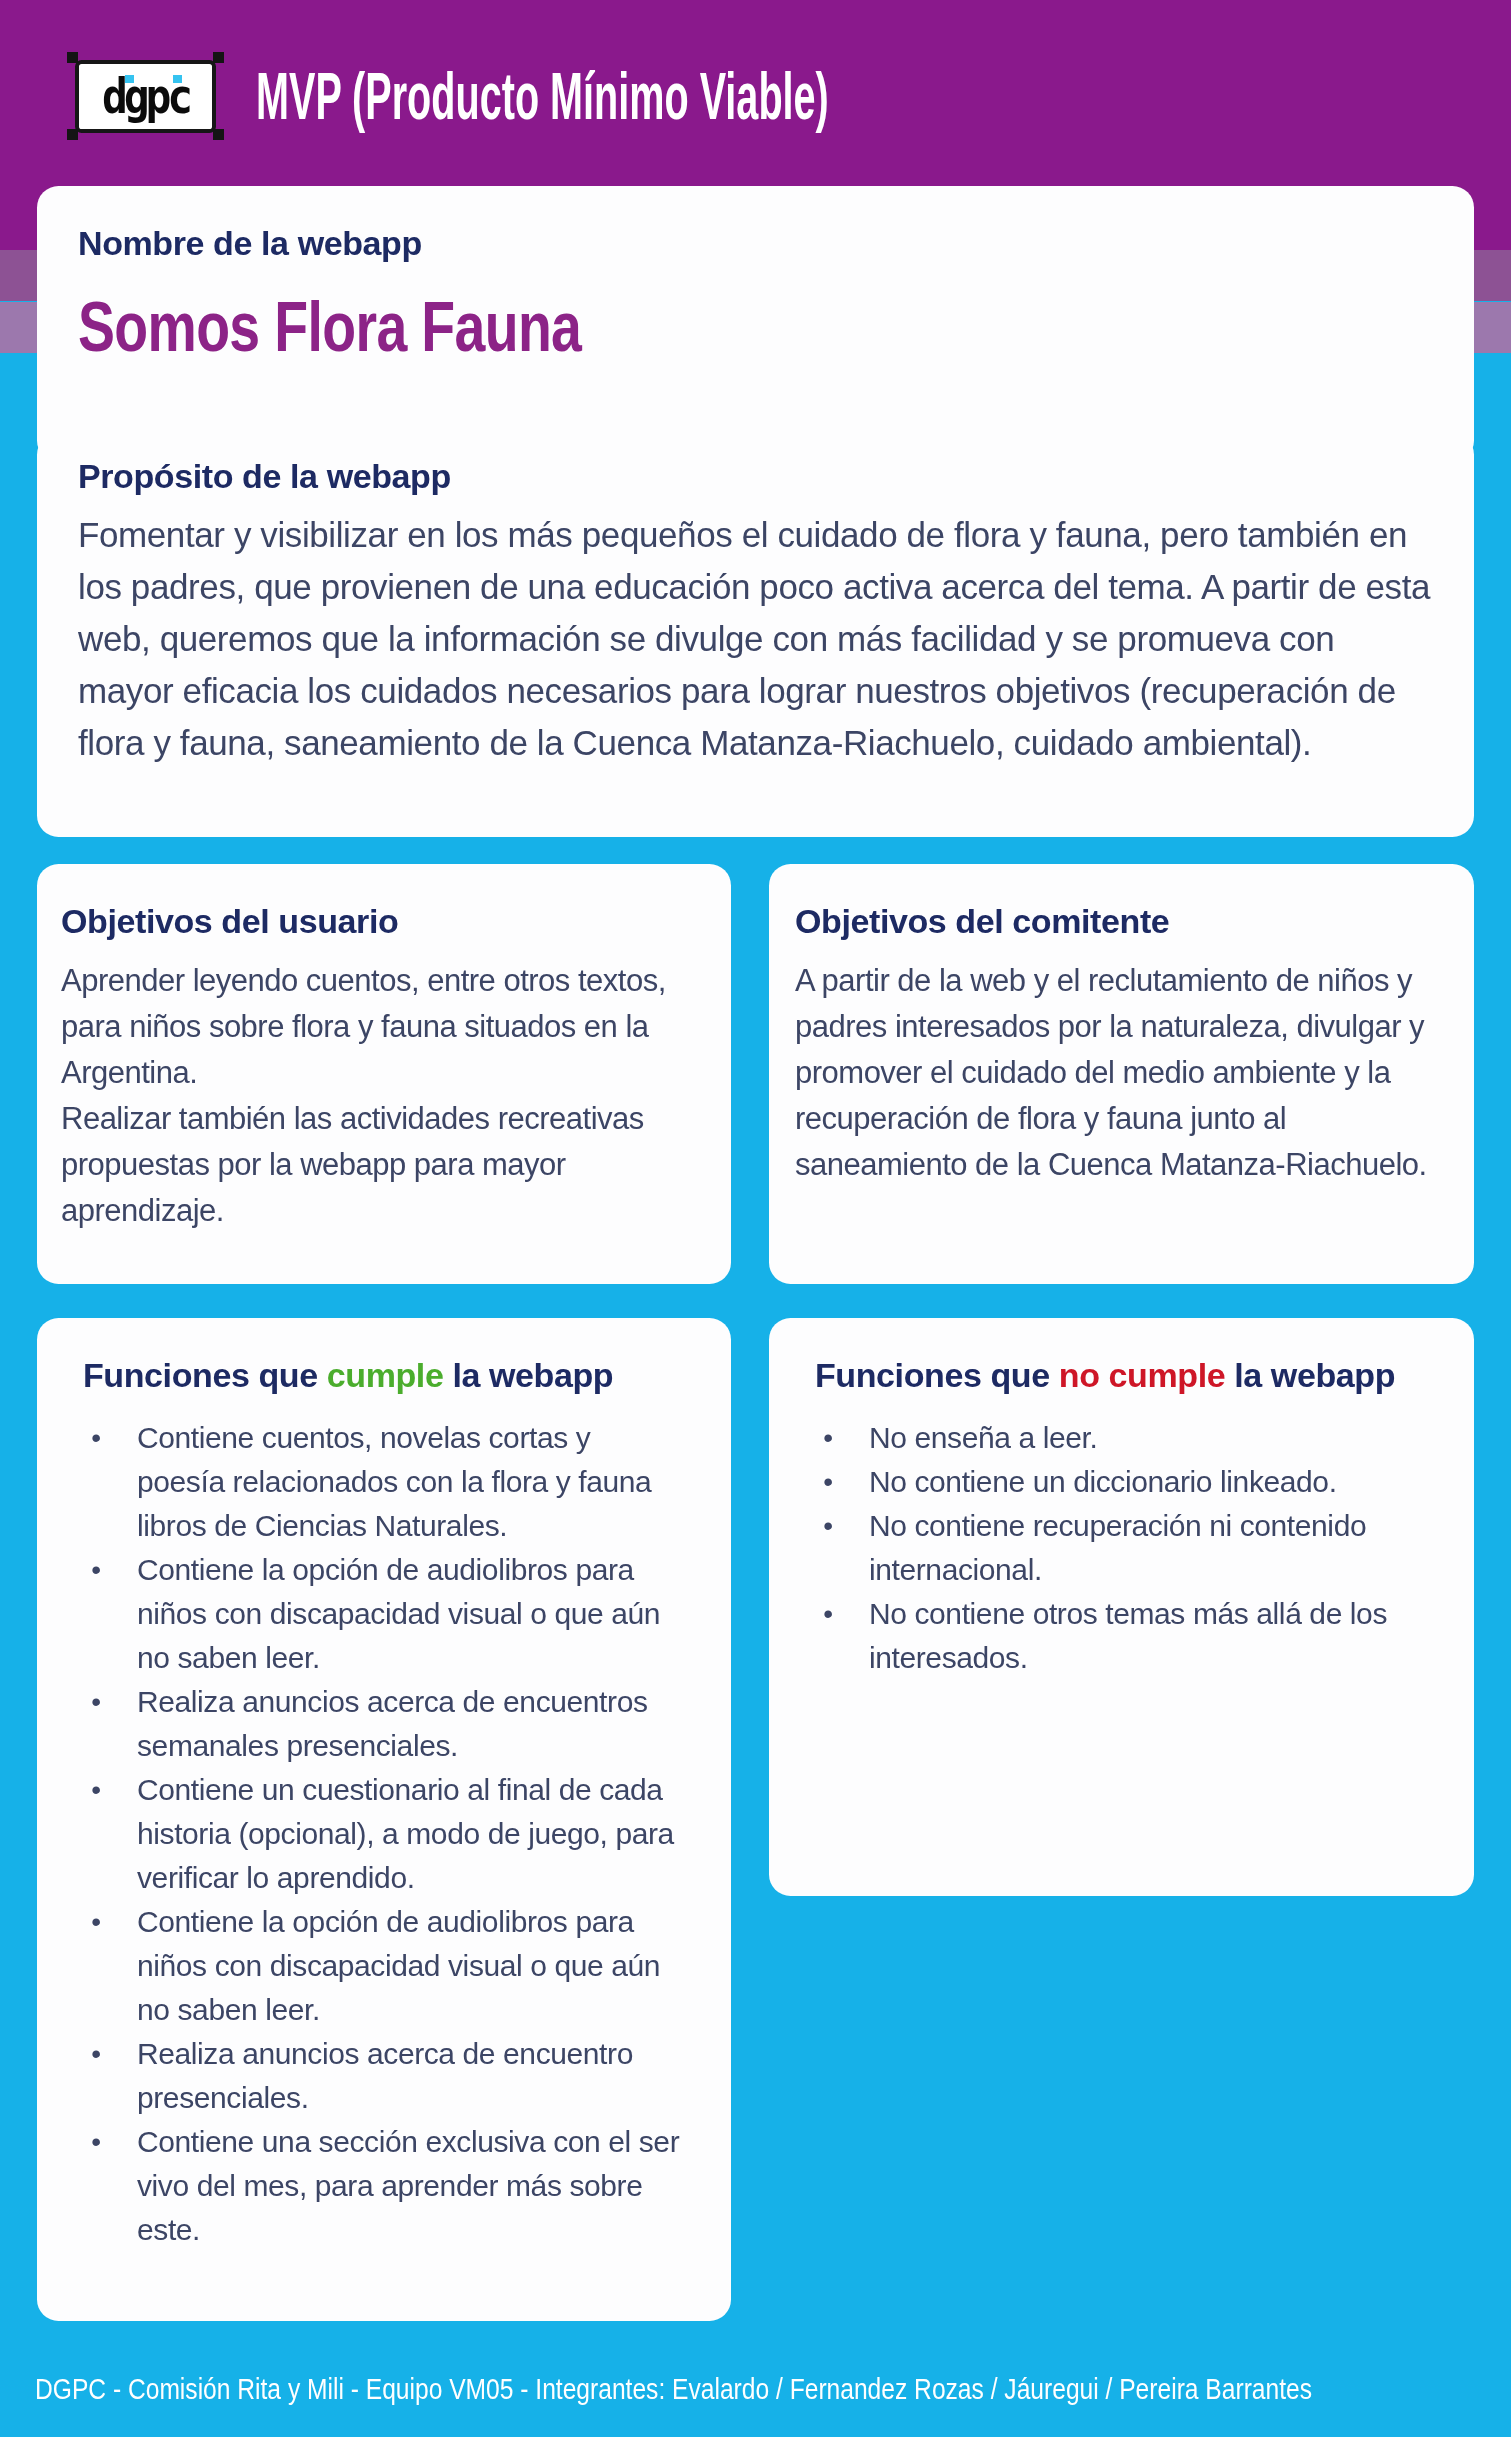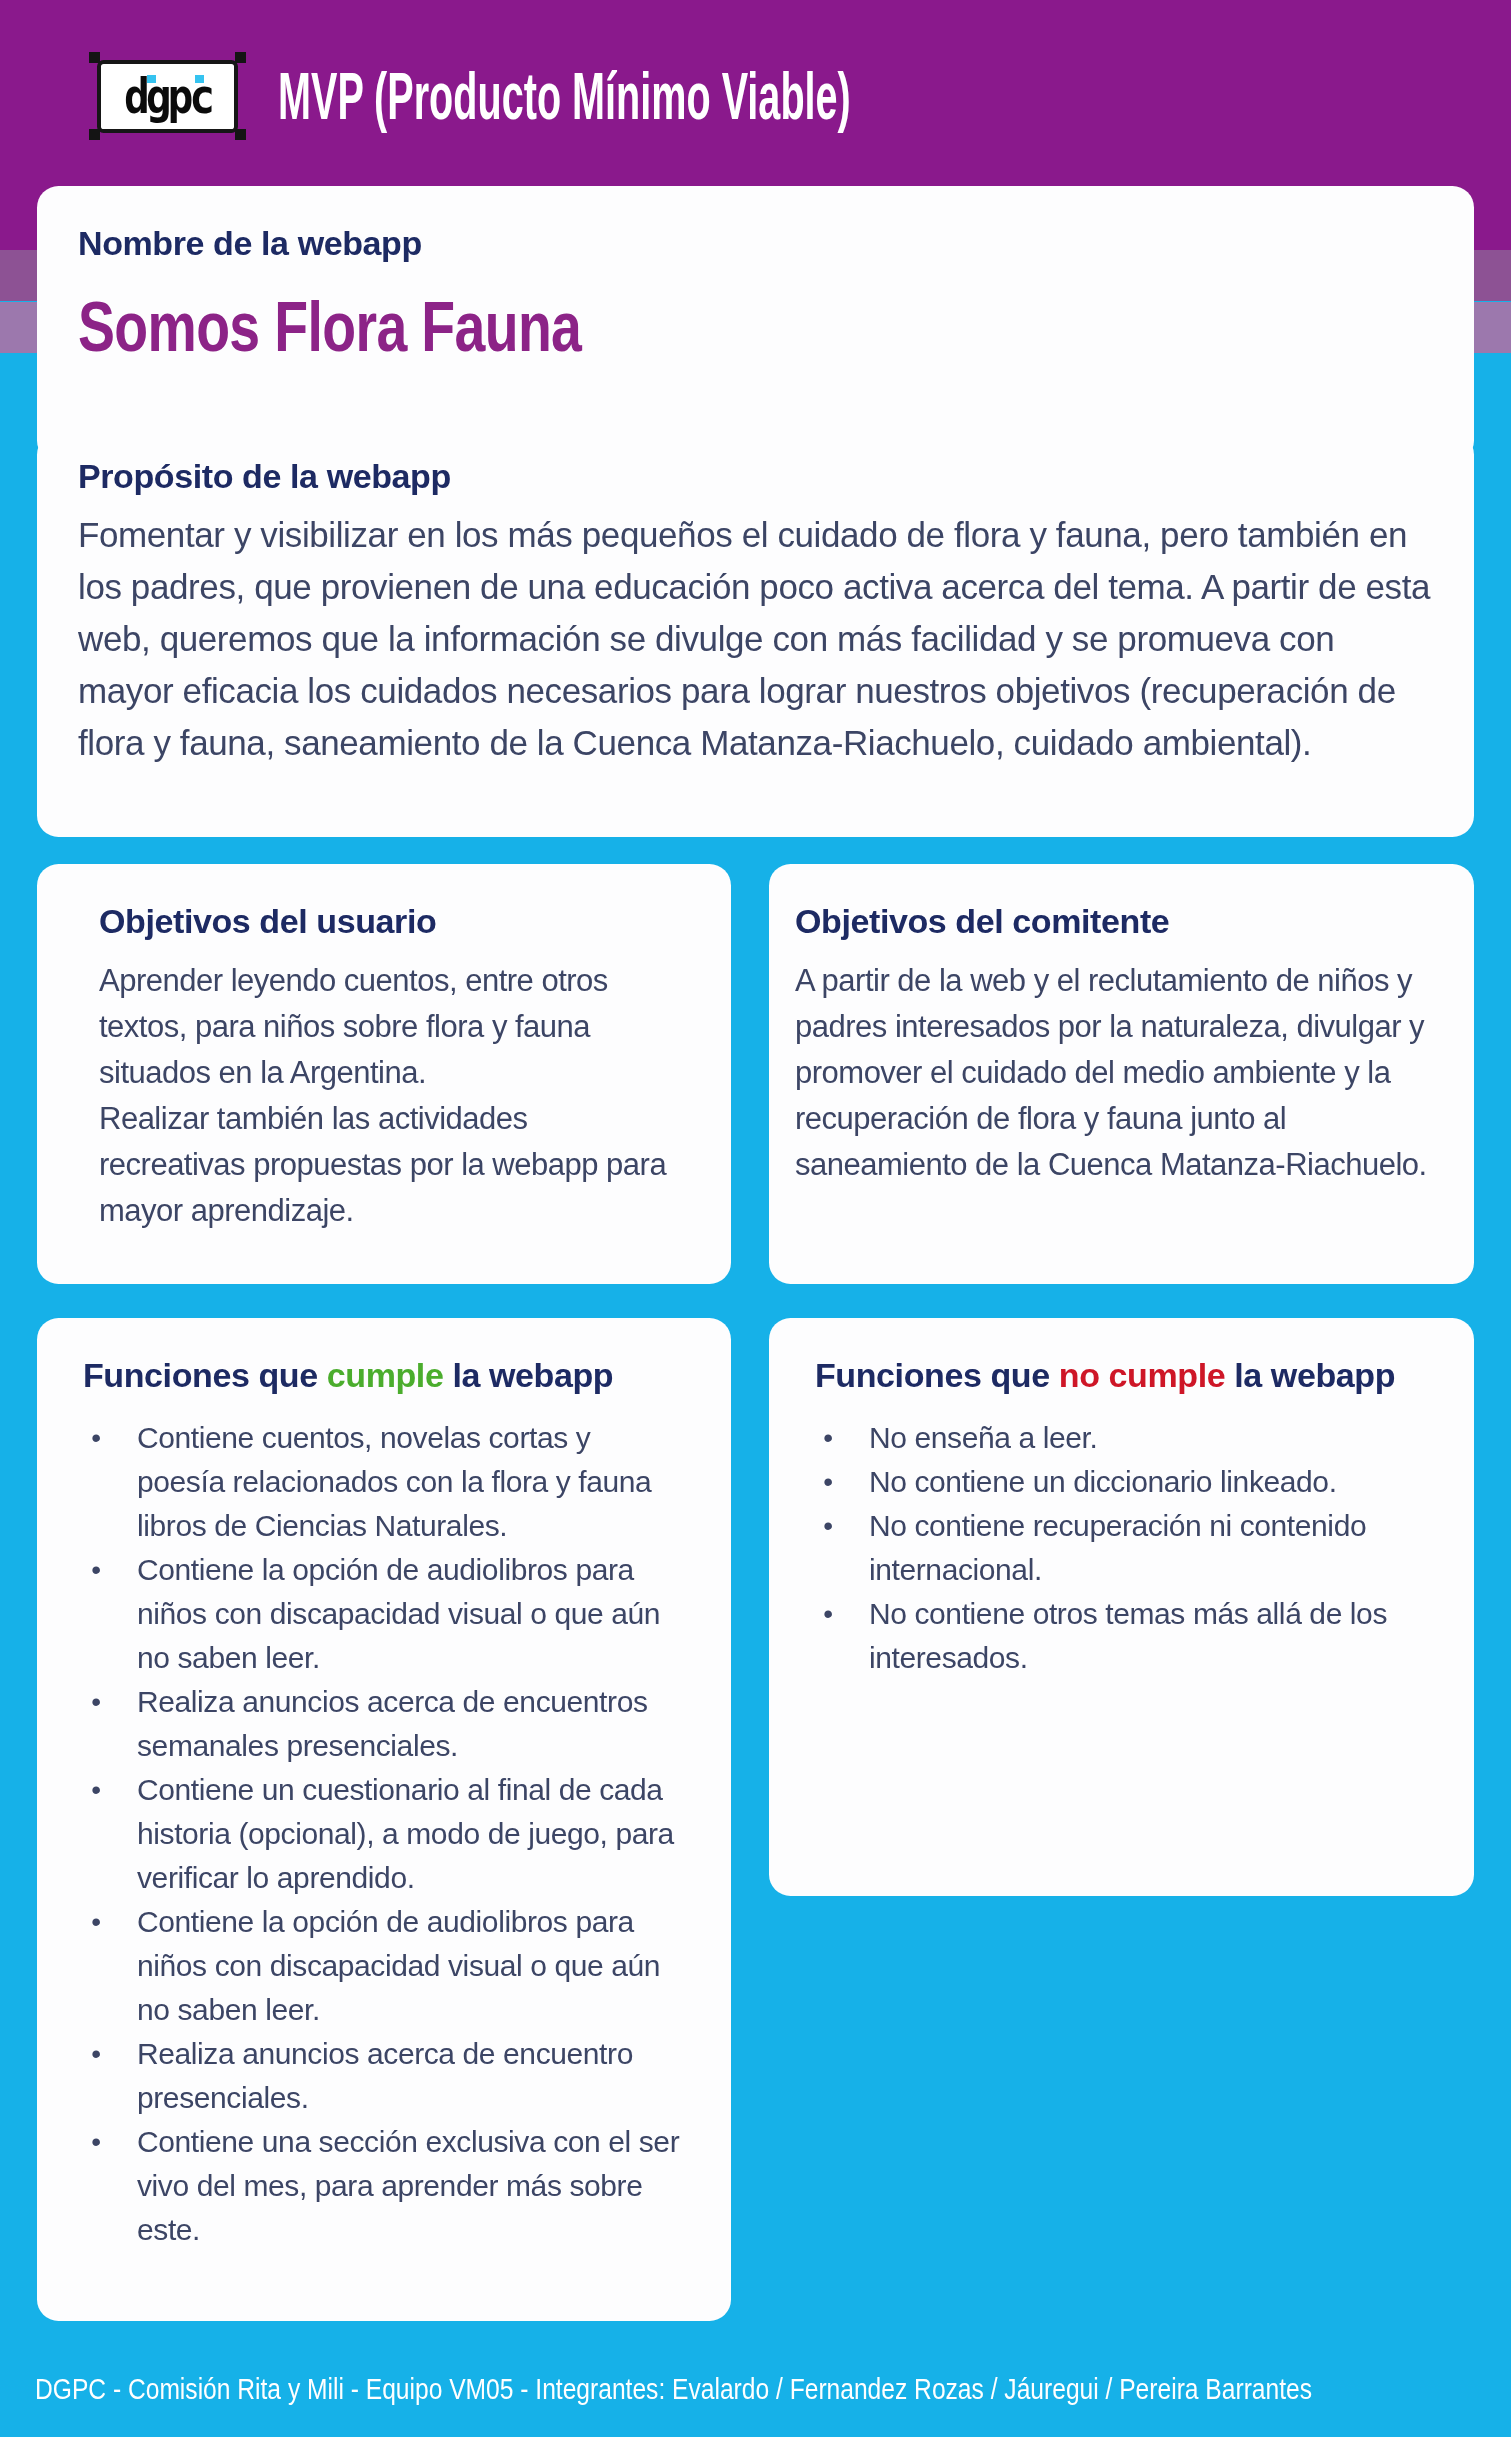--- a/index.html
+++ b/index.html
@@ -6,41 +6,41 @@
   body{background:#16b1e8;font-family:"Liberation Sans",sans-serif;}
   .page{position:relative;width:1511px;height:2438px;background:#16b1e8;overflow:hidden;}
 
   
   .band{position:absolute;left:0;right:0;}
   .band-purple{top:0;height:250px;background:#8a198c;}
   .band-mauve-dark{top:250px;height:51px;background:#8d5294;}
   .band-mauve-light{top:302px;height:51px;background:#9c78ad;}
 
   
-  .header{position:absolute;top:61px;left:97px;height:70px;display:flex;align-items:center;gap:40px;}
+  .header{position:absolute;top:61px;left:75px;height:70px;display:flex;align-items:center;gap:40px;}
   .logo{position:relative;width:133px;height:65px;background:#ffffff;border:4.1px solid #161616;border-radius:6.6px;display:flex;align-items:center;justify-content:center;}
   .logo-text{font-family:"DejaVu Sans Mono",monospace;font-weight:bold;font-size:43px;color:#0b0b0b;letter-spacing:-4.1px;line-height:1;transform:scaleY(1.12);}
   .logo-dot{position:absolute;width:10.8px;height:10.8px;background:#141414;}
   .logo-dot.tl{top:-11.6px;left:-11.6px;} .logo-dot.tr{top:-11.6px;right:-11.6px;}
   .logo-dot.bl{bottom:-11.6px;left:-11.6px;} .logo-dot.br{bottom:-11.6px;right:-11.6px;}
   .logo-accent{position:absolute;width:9px;height:7.5px;background:#35c3f0;}
   .logo-accent.a1{top:11.6px;left:46px;} .logo-accent.a2{top:11.6px;left:94px;}
   .header-title{color:#ffffff;font-size:66px;font-weight:bold;white-space:nowrap;transform:scaleX(0.60);transform-origin:left center;letter-spacing:0;}
 
   
   .card{position:absolute;background:#fdfdfe;border-radius:21.5px;box-sizing:border-box;overflow:hidden;}
   .card h2{margin:0;font-size:34px;font-weight:bold;color:#1d2a63;letter-spacing:-0.4px;}
 
   .card-name{top:186px;left:37px;width:1437px;height:276px;padding:38px 41px;}
   .webapp-name{margin-top:23px;font-size:71px;font-weight:bold;color:#8c2387;white-space:nowrap;transform:scaleX(0.78);transform-origin:left center;letter-spacing:-0.8px;}
 
   .card-purpose{top:433px;left:37px;width:1437px;height:404px;padding:24px 41px 0;}
   .card-purpose p{margin:13.3px 0 0;font-size:35px;line-height:52px;color:#3c4565;letter-spacing:-0.4px;max-width:1354px;}
 
-  .card-user{top:864px;left:37px;width:694px;height:420px;padding:38px 62px 0;}
+  .card-user{top:864px;left:37px;width:694px;height:420px;padding:38px 24px 0;}
   .card-client{top:864px;left:769px;width:705px;height:420px;padding:38px 26px 0;}
   .goals-body{margin-top:16.6px;}
   .goals-body p{margin:0;font-size:31px;line-height:46px;color:#3c4565;letter-spacing:-0.5px;}
 
   .card-funcs-met{top:1318px;left:37px;width:694px;height:1003px;padding:38px 46px 0;}
   .card-funcs-not{top:1318px;left:769px;width:705px;height:578px;padding:38px 46px 0;}
   .hl-green{color:#4bad2d;}
   .hl-red{color:#ce1627;}
   ul.func-list{margin:21px 0 0;padding:0;list-style:none;}
   ul.func-list li{position:relative;margin:0;padding-left:54px;font-size:30px;line-height:44px;color:#3c4565;letter-spacing:-0.4px;}

